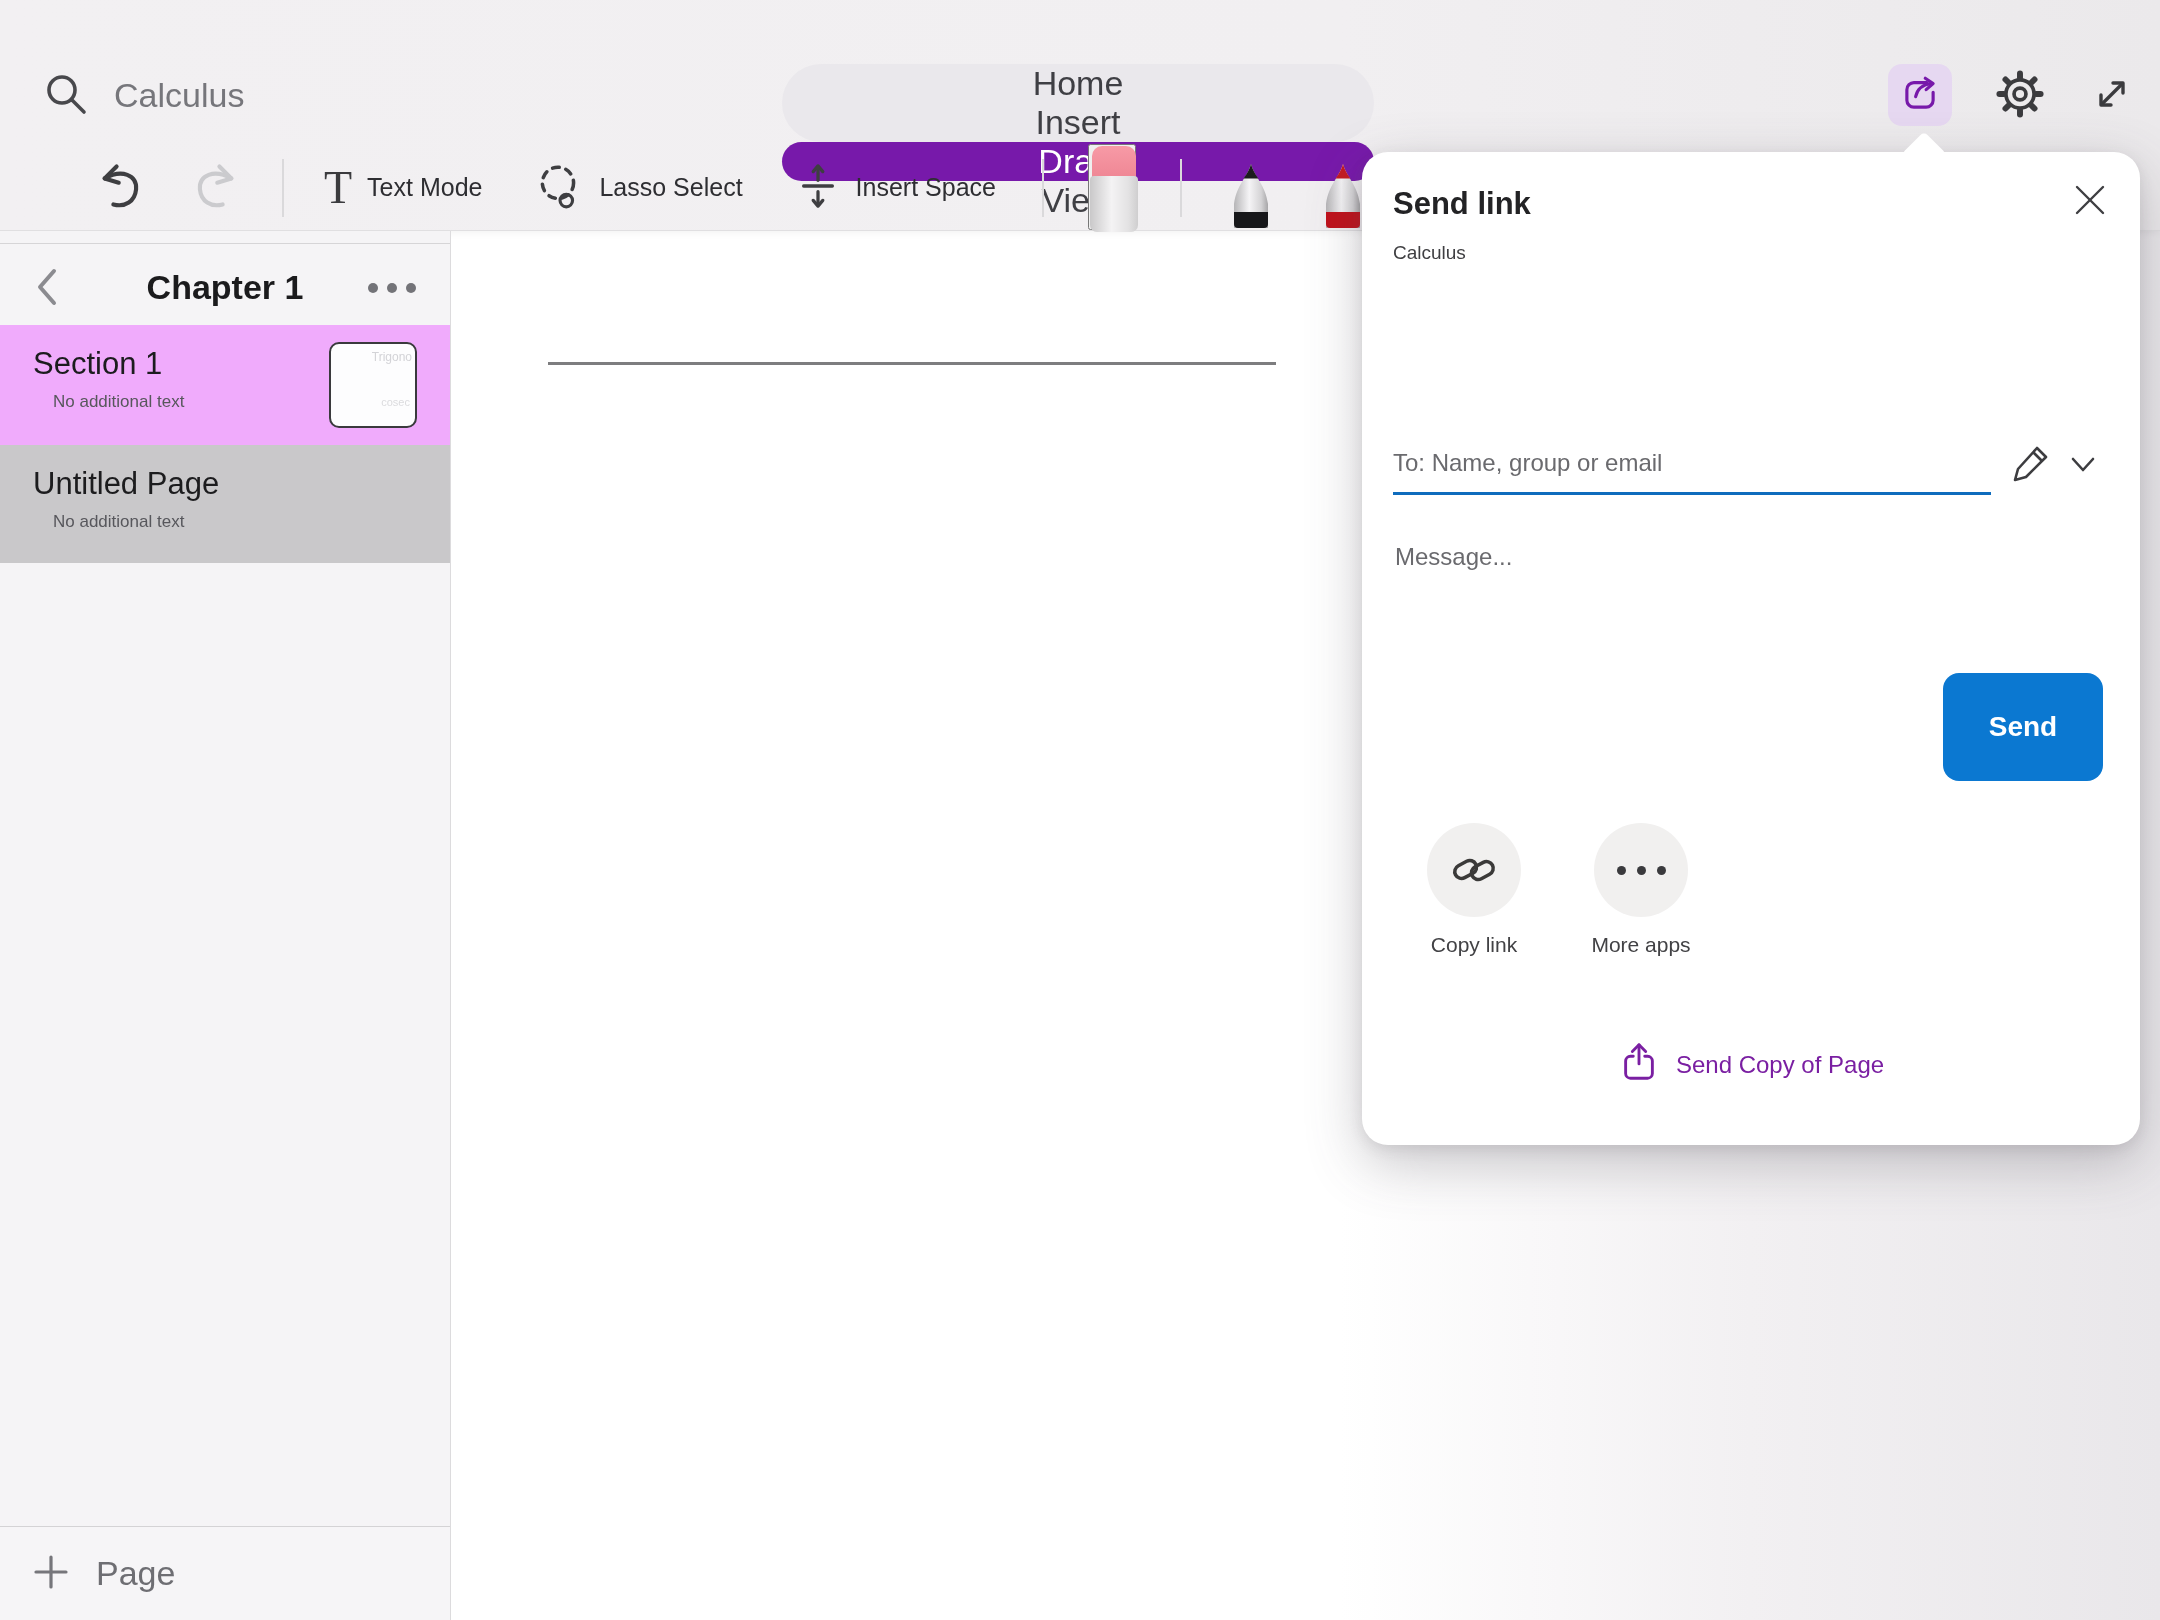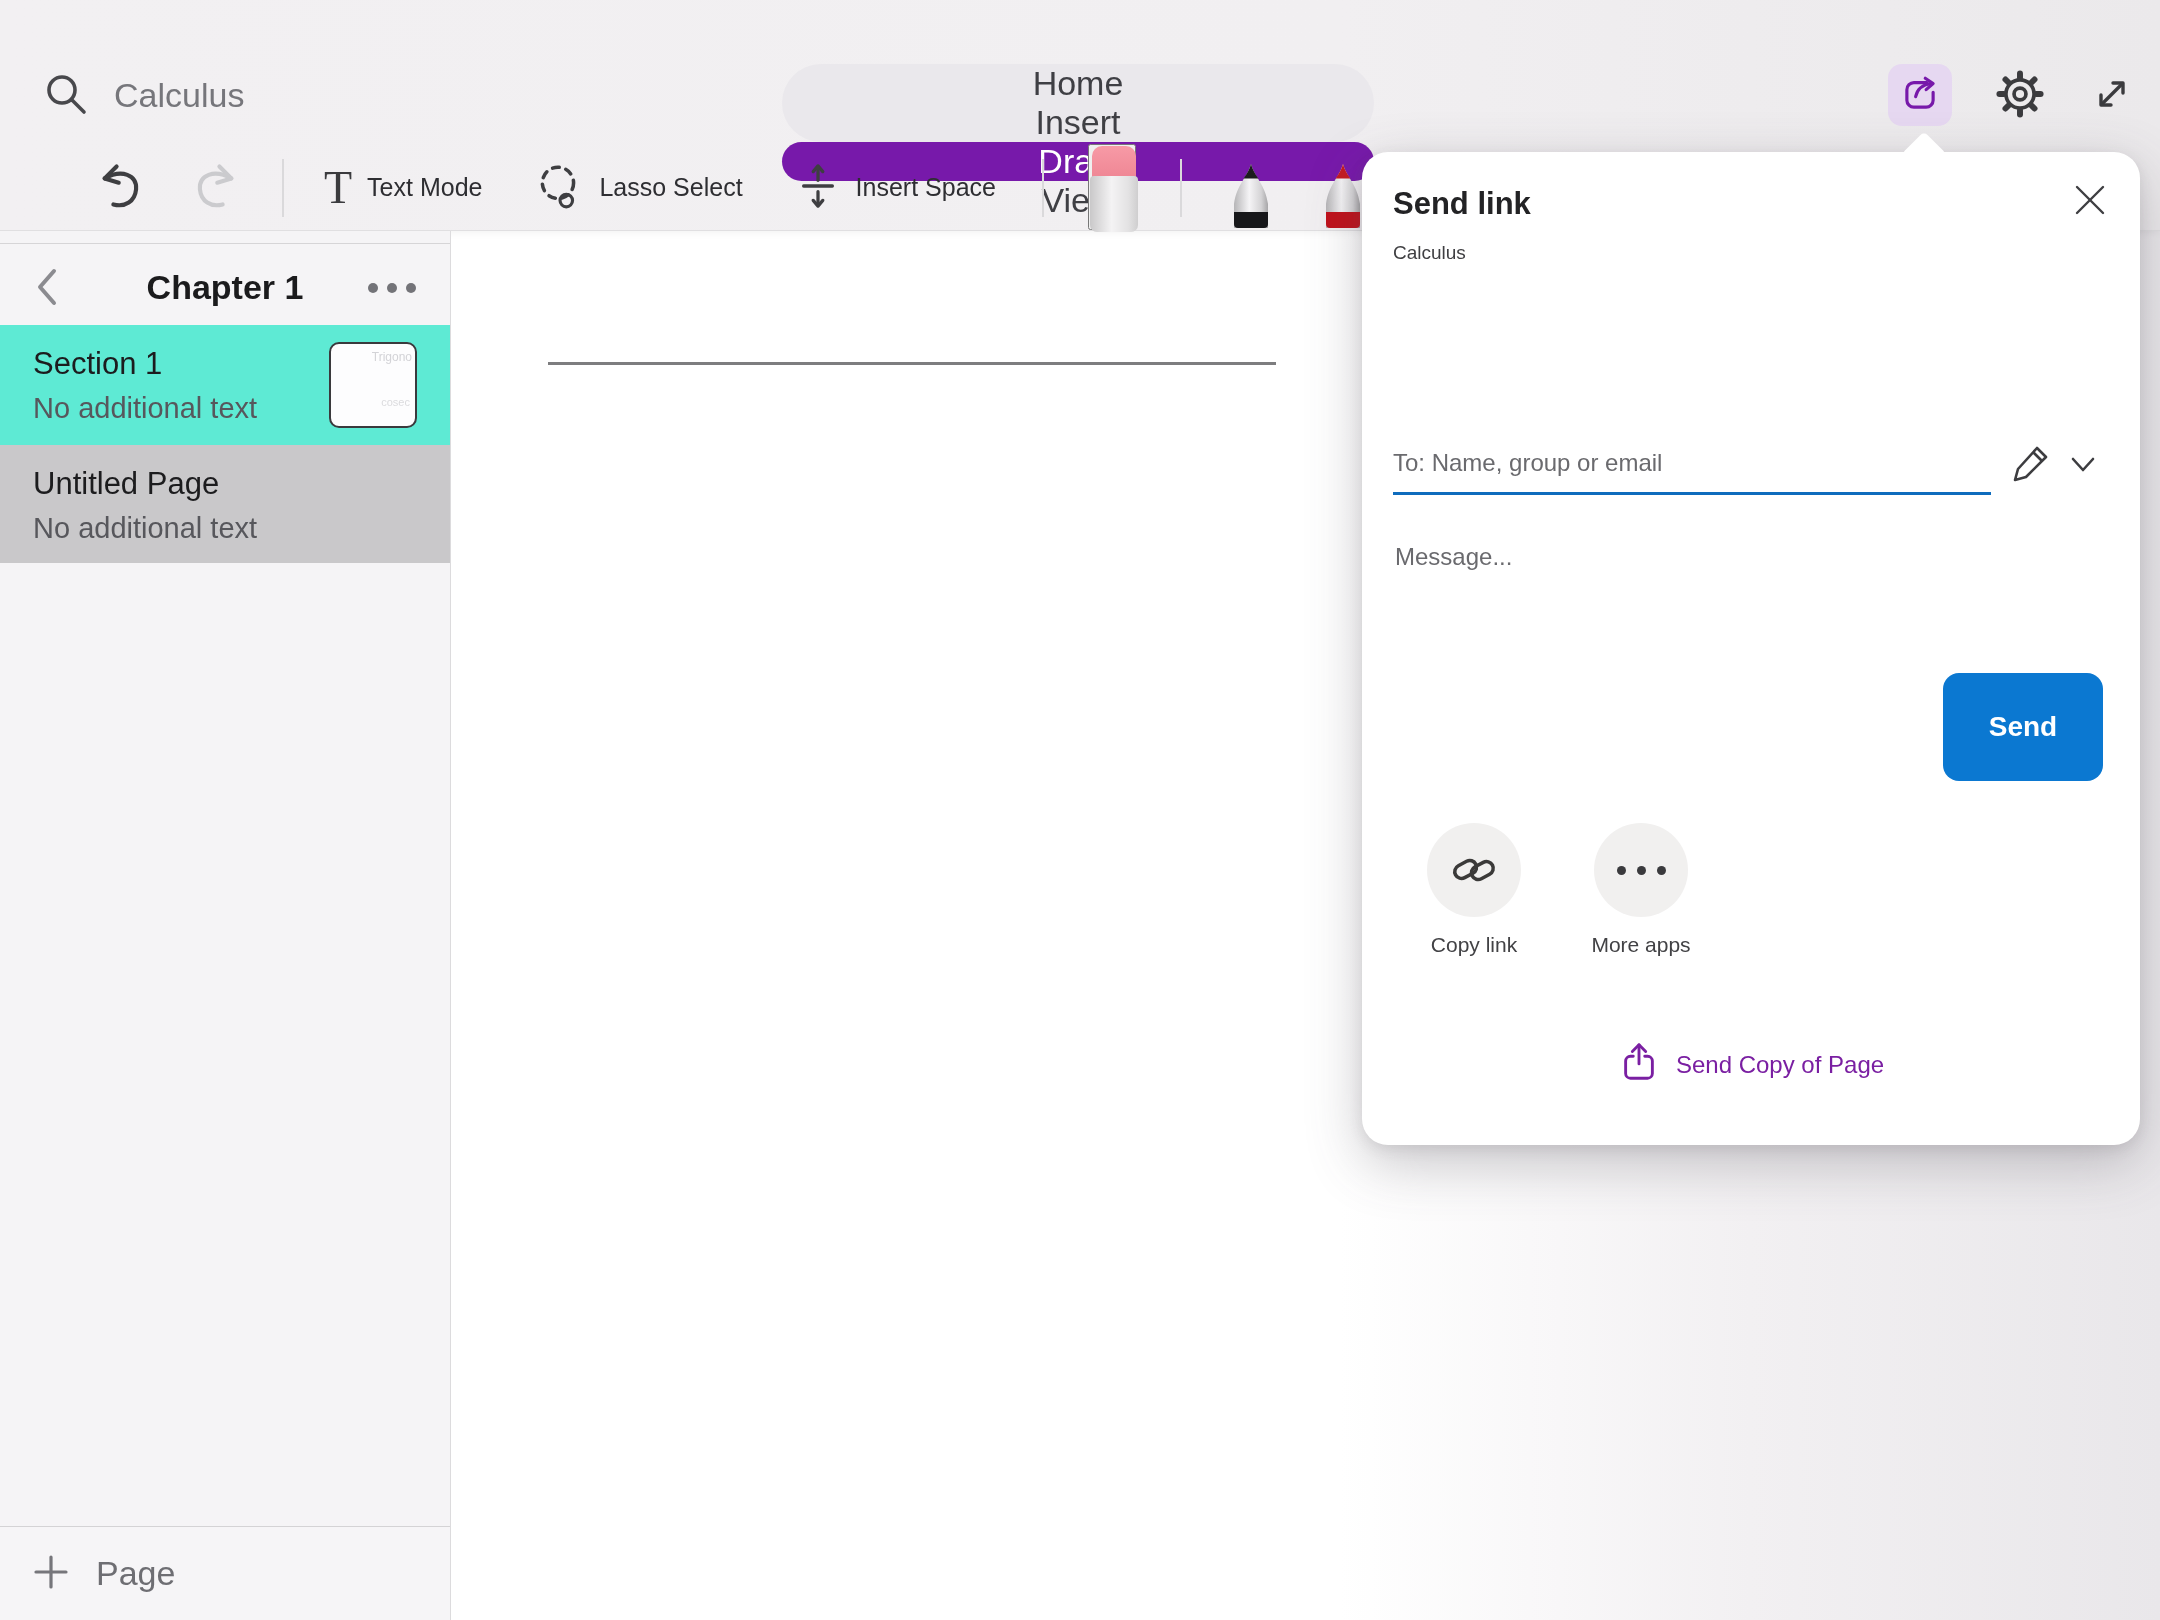--- a/index.html
+++ b/index.html
@@ -61,24 +61,24 @@
   
   .sidebar{position:absolute;left:0;top:231px;width:450px;height:1389px;background:#f5f4f6;border-right:1px solid #dcdbdd;z-index:2;}
   .s-header{position:absolute;left:0;right:0;top:12px;height:88px;border-top:1px solid #d6d5d7;border-bottom:1px solid #8b5cf6;}
   .s-back{position:absolute;left:22px;top:18px;width:52px;height:52px;background:none;border:0;}
   .s-title{position:absolute;left:0;right:0;top:24px;text-align:center;font-size:34px;font-weight:600;color:#1b1b1d;}
   .s-more{position:absolute;right:28px;top:18px;height:52px;display:flex;align-items:center;gap:9px;background:none;border:0;}
   .s-more i{width:10px;height:10px;border-radius:50%;background:#737378;display:block;}
 
   .page-rows{position:absolute;left:0;right:0;top:94px;}
   .page-row{position:relative;height:120px;padding-left:33px;box-sizing:border-box;}
-  .page-row.first{background:#5eead4;}
+  .page-row.first{background:#f0abfc;}
   .page-row.selected{background:#c9c8ca;height:118px;}
   .row-title{padding-top:21px;font-size:31px;color:#1c1c1e;}
-  .row-sub{padding-top:10px;font-size:29px;color:#57575c;}
+  .row-sub{padding-top:10px;font-size:17px;color:#57575c;margin-left:20px;}
   .thumb{position:absolute;right:33px;top:17px;width:88px;height:86px;background:#fdfdfe;border:2px solid #3a3a3d;border-radius:10px;box-sizing:border-box;overflow:hidden;}
   .thumb span{position:absolute;font-size:12px;color:#d3d3d7;white-space:nowrap;}
   .thumb .tl1{top:6px;right:3px;}
   .thumb .tl2{top:52px;right:5px;font-size:11px;color:#dbdbde;}
 
   .s-footer{position:absolute;left:0;right:0;bottom:0;height:94px;border-top:1px solid #d4d3d5;background:#f6f5f7;
     display:flex;align-items:center;gap:26px;padding-left:32px;box-sizing:border-box;background-clip:padding-box;border:0;border-top:1px solid #d4d3d5;width:100%;}
   .s-footer .pg-label{font-size:34px;color:#6e6e73;}
 
   

